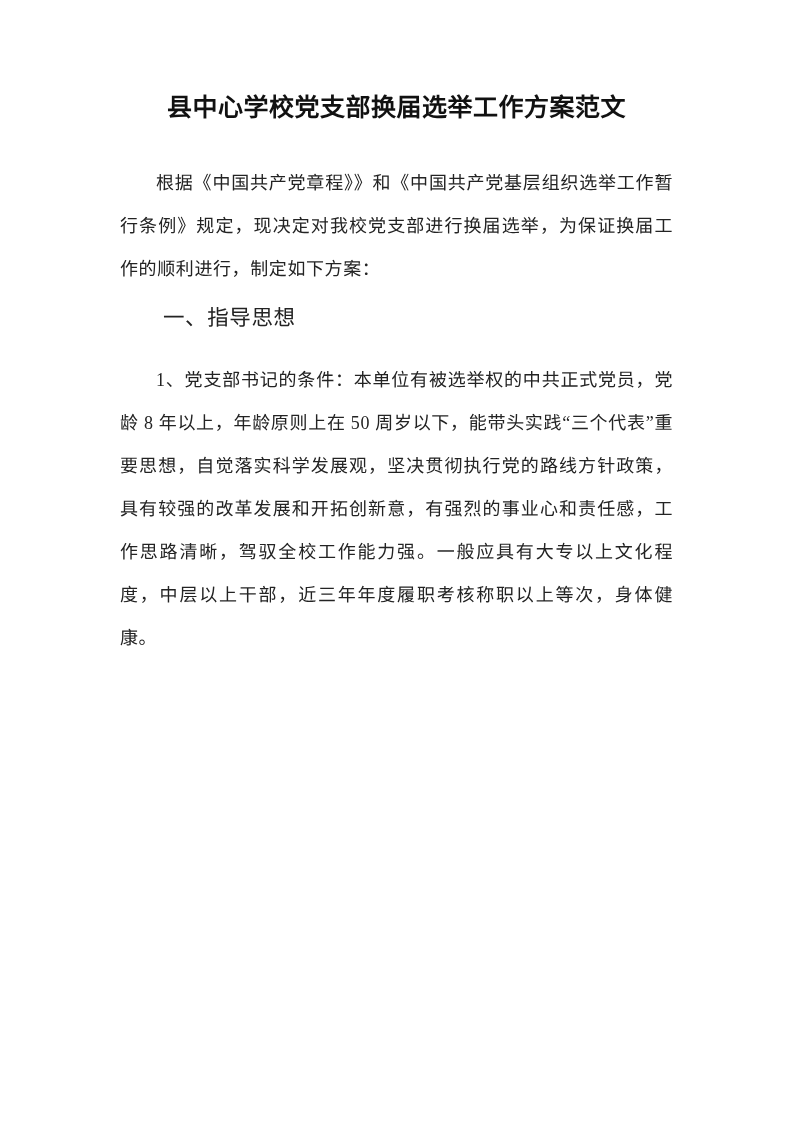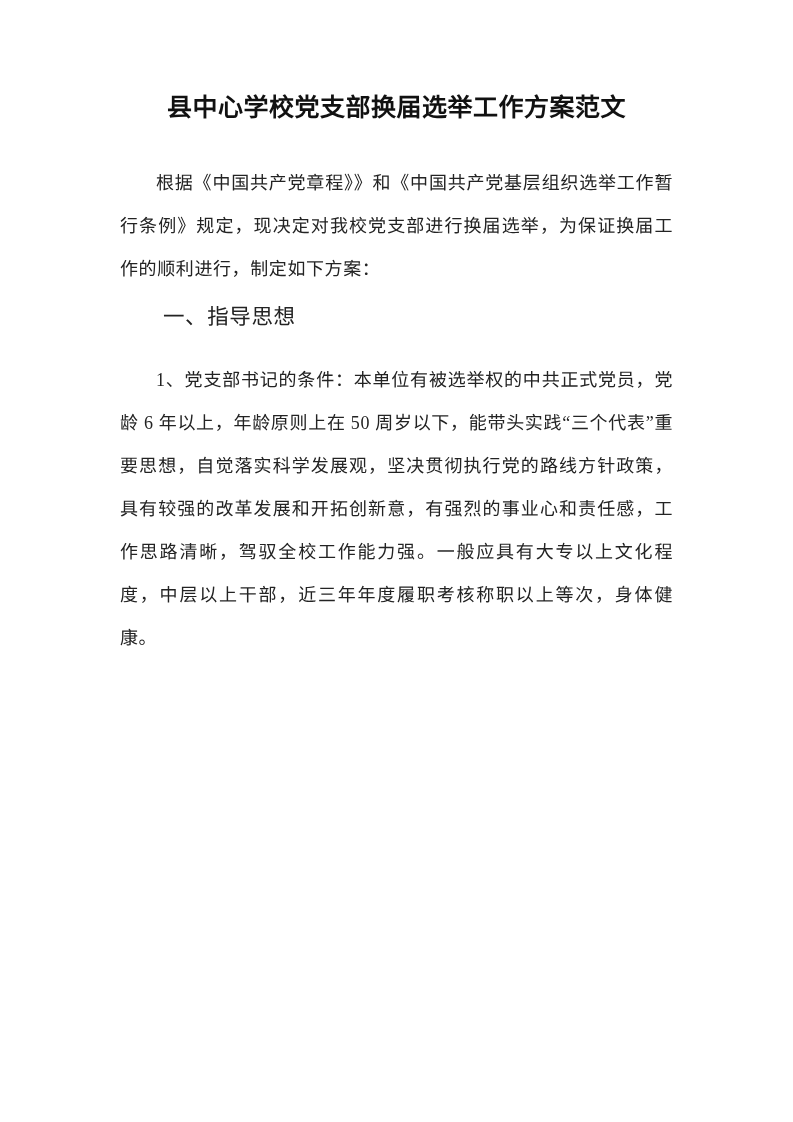--- a/index.html
+++ b/index.html
@@ -52,21 +52,21 @@
     color: #232323;
     margin: 0 0 0 0;
     text-align: justify;
     text-justify: inter-character;
     text-indent: 2em;
     letter-spacing: 0.6px;
     word-break: break-all;
   }
 
   .doc-heading {
-    font-family: Liberation Mono, monospace;
+    font-family: Liberation Serif, serif;
     font-size: 21.5px;
     line-height: 43px;
     color: #232323;
     margin: 0;
     text-indent: 2em;
     letter-spacing: 0.6px;
   }
 
   
   .gap-sm { height: 6px; }
@@ -87,16 +87,16 @@
     <p class="doc-heading">一、指导思想</p>
 
     <div class="gap-sm"></div>
 
 
     <div class="gap-md"></div>
 
 
     <div class="gap-sm"></div>
 
-    <p class="doc-para">1、党支部书记的条件：本单位有被选举权的中共正式党员，党龄 6 年以上，年龄原则上在 50 周岁以下，能带头实践“三个代表”重要思想，自觉落实科学发展观，坚决贯彻执行党的路线方针政策，具有较强的改革发展和开拓创新意，有强烈的事业心和责任感，工作思路清晰，驾驭全校工作能力强。一般应具有大专以上文化程度，中层以上干部，近三年年度履职考核称职以上等次，身体健康。</p>
+    <p class="doc-para">1、党支部书记的条件：本单位有被选举权的中共正式党员，党龄 8 年以上，年龄原则上在 50 周岁以下，能带头实践“三个代表”重要思想，自觉落实科学发展观，坚决贯彻执行党的路线方针政策，具有较强的改革发展和开拓创新意，有强烈的事业心和责任感，工作思路清晰，驾驭全校工作能力强。一般应具有大专以上文化程度，中层以上干部，近三年年度履职考核称职以上等次，身体健康。</p>
 
   </div>
 </div>
 
 </body></html>

